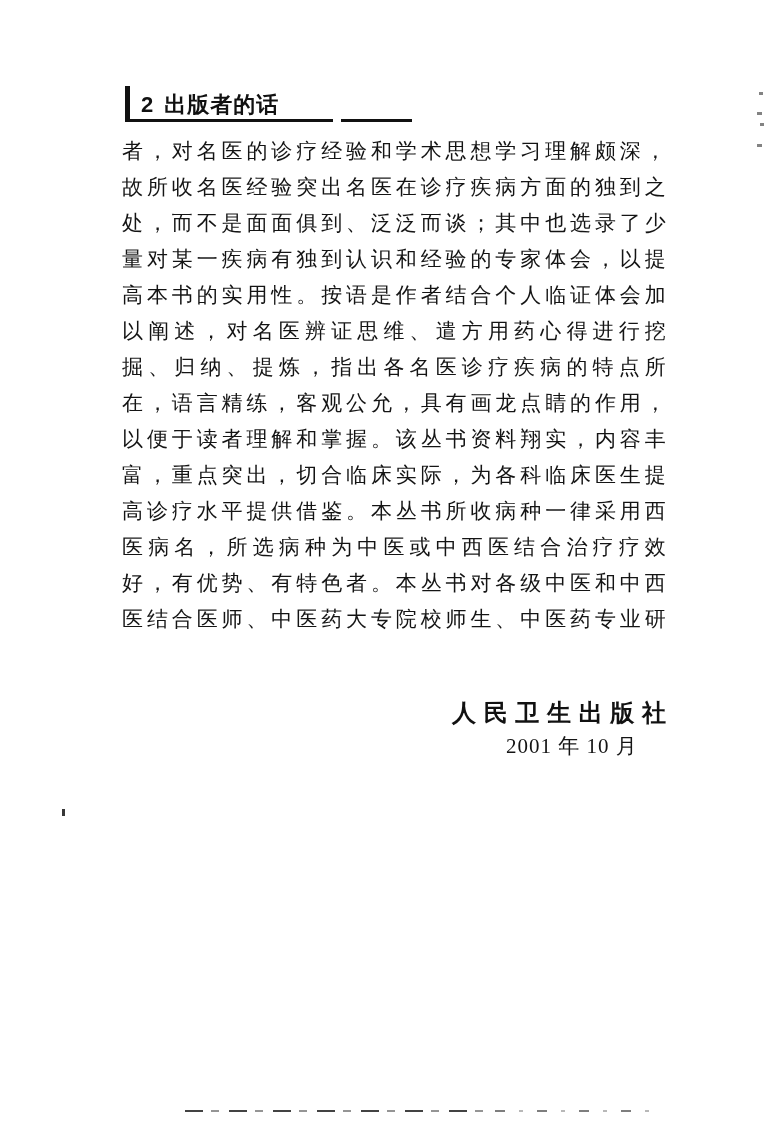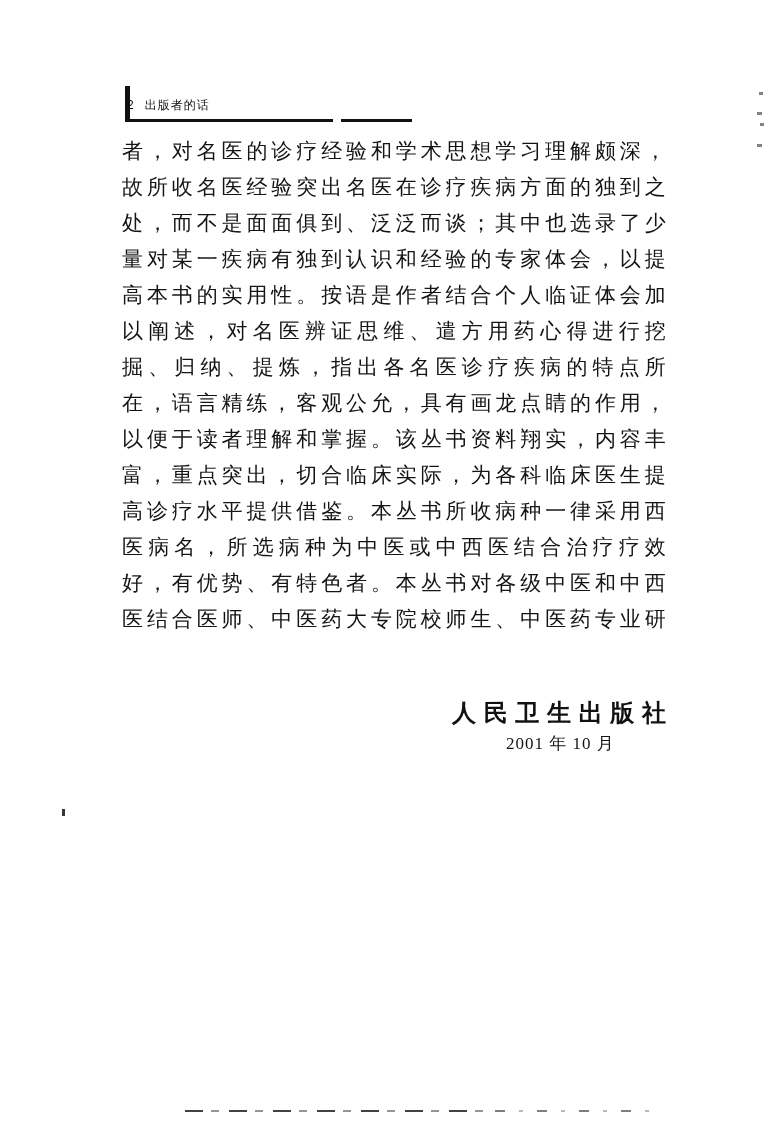--- a/index.html
+++ b/index.html
@@ -28,25 +28,25 @@
   .header-bar {
     position: absolute;
     left: 0;
     top: 0;
     width: 5px;
     height: 36px;
     background: #111;
   }
   .header-text {
     position: absolute;
-    left: 2px;
+    left: 16px;
     top: 8px;
     font-family: "Liberation Sans", sans-serif;
-    font-weight: normal;
-    font-size: 12px;
+    font-weight: bold;
+    font-size: 22px;
     line-height: 22px;
     letter-spacing: 1px;
     white-space: nowrap;
     color: #111;
   }
   .header-text .page-num { margin-right: 10px; }
   .header-underline-1 {
     position: absolute;
     left: 0;
     top: 33px;
@@ -100,21 +100,21 @@
     font-weight: bold;
     font-size: 24px;
     color: #111;
   }
   .signature span { display: inline-block; }
   .pub-date {
     position: absolute;
     left: 506px;
     top: 732px;
     font-family: "Liberation Serif", serif;
-    font-size: 17px;
+    font-size: 21px;
     letter-spacing: 1px;
     color: #141414;
     white-space: nowrap;
   }
 
   
   .bottom-dashes-1 {
     position: absolute;
     left: 185px;
     top: 1110px;

